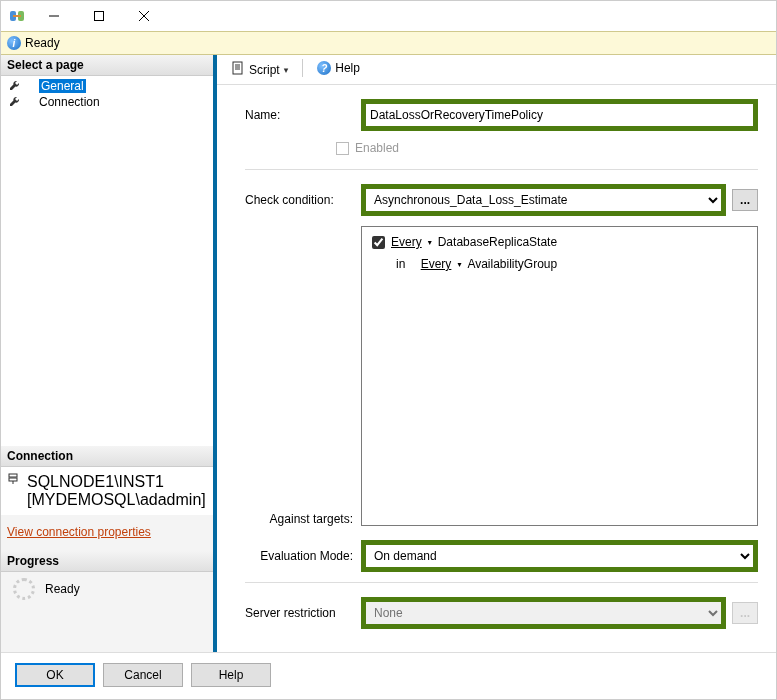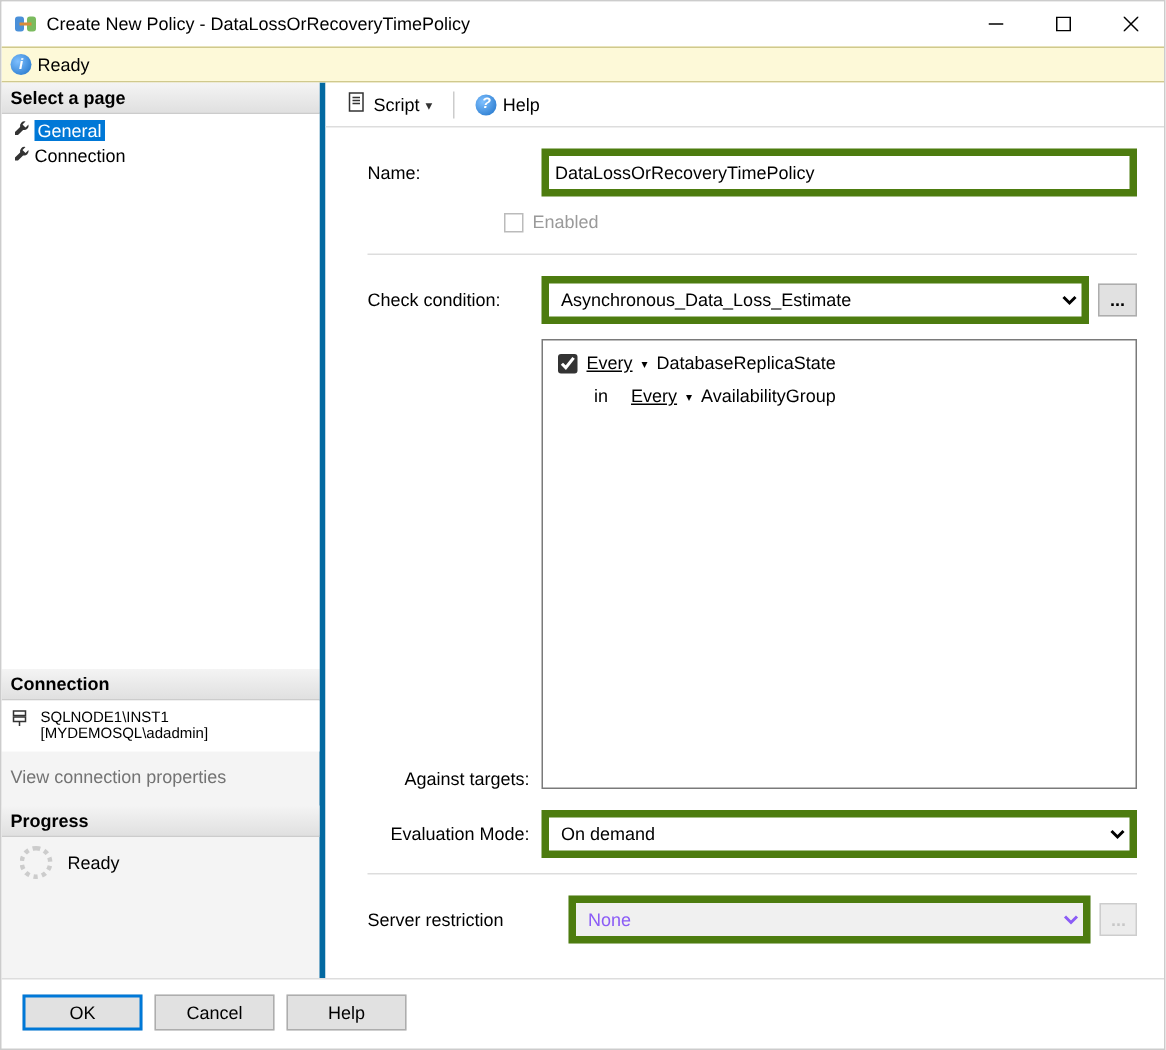--- a/index.html
+++ b/index.html
@@ -71,53 +71,53 @@
       padding: 3px 6px;
       font-size: 12px;
     }
     .page-list {
       background: #fff;
       flex: 0 0 auto;
       padding: 2px 6px 8px 6px;
       min-height: 370px;
     }
     .page-item {
-      display: flex; align-items: center; gap: 0;
+      display: flex; align-items: center; gap: 16px;
       padding: 1px 2px;
       font-size: 12px;
     }
     .page-item.selected span.lbl {
       background: #0078d7; color: #fff; padding: 0 2px;
     }
     .wrench-icon { font-size: 11px; color: #333; width:14px; }
     .conn-block {
       background: #fff;
       padding: 6px;
-      font-size: 10px;
+      font-size: 16px;
     }
     .conn-row { display:flex; gap:6px; align-items:flex-start; }
     .conn-icon { font-size:12px; color:#333; width:14px;}
-    .link { color: #737373; cursor: pointer; padding: 10px 6px 12px; display:inline-block;}
+    .link { color: #c2410c; text-decoration: underline; cursor: pointer; padding: 10px 6px 12px; display:inline-block;}
     .progress-block { padding: 6px 6px 6px 12px; display:flex; align-items:center; gap:10px;}
     .spinner {
       width: 22px; height: 22px;
       border-radius: 50%;
       border: 3px dotted #ccc;
     }
 
     .right-pane {
       flex: 1;
       display: flex;
       flex-direction: column;
       background: #fff;
       overflow: hidden;
     }
     .toolbar {
       height: 30px;
-      display:flex; align-items:center;
+      display:flex; align-items:flex-start;
       gap: 6px;
       padding: 4px 10px;
       border-bottom: 1px solid #ddd;
     }
     .tool-btn {
       display:flex;align-items:center;gap:4px;
       padding: 2px 4px;
       font-size:12px;
     }
     .tb-sep { width:1px; height:18px; background:#ccc; margin:0 4px;}
@@ -144,21 +144,21 @@
     .form-field { flex:1; display:flex; gap:6px; align-items:center;}
     input[type=text], select {
       height: 32px;
       font-size: 12px;
       padding: 1px 4px;
       border: 5px solid #4d7c0f;
       width: 100%;
       background: #fff;
     }
     select { appearance: auto; }
-    .select-disabled { background:#f0f0f0; color:#8b5cf6;margin-left:18px; }
+    .select-disabled { background:#f0f0f0; color:#737373; }
     .ellipsis-btn {
       width: 28px; height: 22px;
       border: 1px solid #adadad;
       background: #e1e1e1;
       font-size:12px; font-weight:bold;
       display:flex;align-items:center;justify-content:center;
     }
     .checkbox-row {
       display:flex;align-items:center;gap:6px;
       margin-left: 91px; margin-bottom: 14px;
@@ -201,21 +201,20 @@
 <body>
 
 <div class="titlebar">
   <span class="titlebar-icon">
     <svg width="16" height="16" viewBox="0 0 16 16">
       <rect x="1" y="3" width="6" height="10" rx="2" fill="#4a90d9"></rect>
       <rect x="9" y="3" width="6" height="10" rx="2" fill="#7bbb5e"></rect>
       <path d="M4 8 L12 8" stroke="#d98c3a" stroke-width="2"></path>
     </svg>
   </span>
-  <span class="titlebar-title">Create New Policy - DataLossOrRecoveryTimePolicy</span>
   <div class="win-controls">
     <div class="win-btn">
       <svg width="10" height="10">
           <line x1="0" y1="5" x2="10" y2="5" stroke="#000"></line>
         </svg>
     </div>
     <div class="win-btn">
       <svg width="10" height="10">
           <rect x="0.5" y="0.5" width="9" height="9" fill="none" stroke="#000"></rect>
         </svg>

